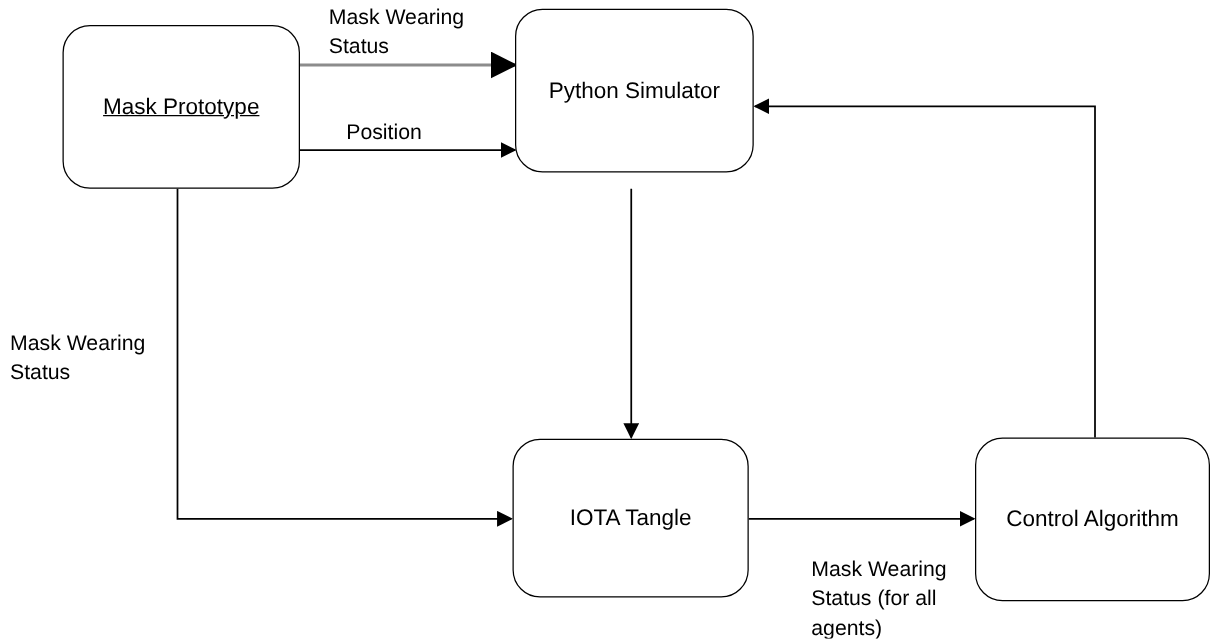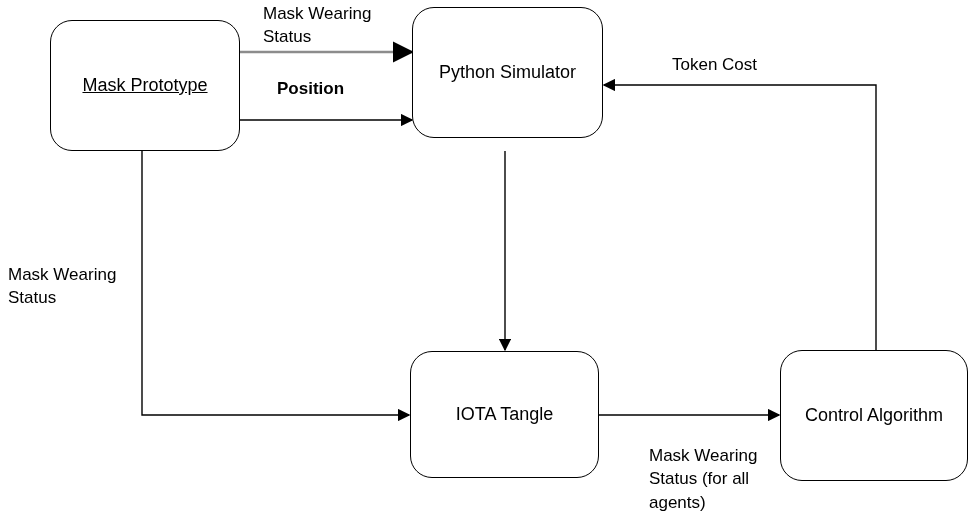--- a/index.html
+++ b/index.html
@@ -55,21 +55,21 @@
     line-height: 1.38;
     background: var(--background, #ffffff);
   }
   
   .node-mask-prototype    { left: 50px;  top: 20px;  width: 190px; height: 131px; text-decoration: underline; }
   .node-python-simulator  { left: 412px; top: 7px;  width: 191px; height: 131px; }
   .node-iota-tangle       { left: 410px; top: 351px; width: 189px; height: 127px; }
   .node-control-algorithm { left: 780px; top: 350px; width: 188px; height: 131px; }
   
   .label-mws-top    { left: 263px; top: 2px;   width: 124px; }
-  .label-position   { left: 277px; top: 77px;  width: 100px; font-weight: bold; }
+  .label-position   { left: 277px; top: 94px;  width: 100px; }
   .label-token-cost { left: 672px; top: 53px;  width: 140px; }
   .label-mws-left   { left: 8px;   top: 263px; width: 126px; }
   .label-mws-all    { left: 631px; top: 444px; width: 124px; margin-left: 18px; }
 </style>
 </head>
 <body>
 
 <div class="canvas">
 
   <svg class="edge-layer" viewBox="0 0 971 511" xmlns="http://www.w3.org/2000/svg">
@@ -105,19 +105,18 @@
   </div>
 
   <div class="node node-control-algorithm">
     <span>Control Algorithm</span>
   </div>
 
   <div class="edge-label label-mws-top">Mask Wearing Status</div>
 
   <div class="edge-label label-position">Position</div>
 
-  <div class="edge-label label-token-cost">Token Cost</div>
 
   <div class="edge-label label-mws-left">Mask Wearing Status</div>
 
   <div class="edge-label label-mws-all">Mask Wearing Status (for all agents)</div>
 
 </div>
 
 </body></html>

